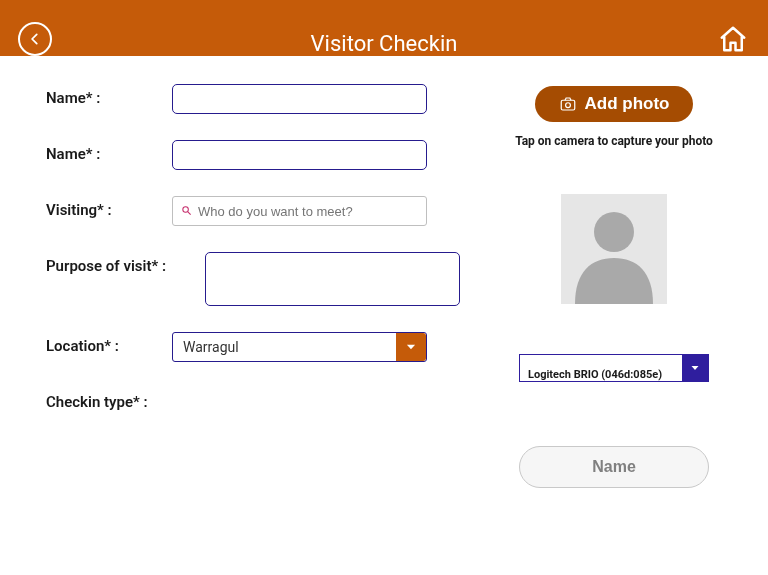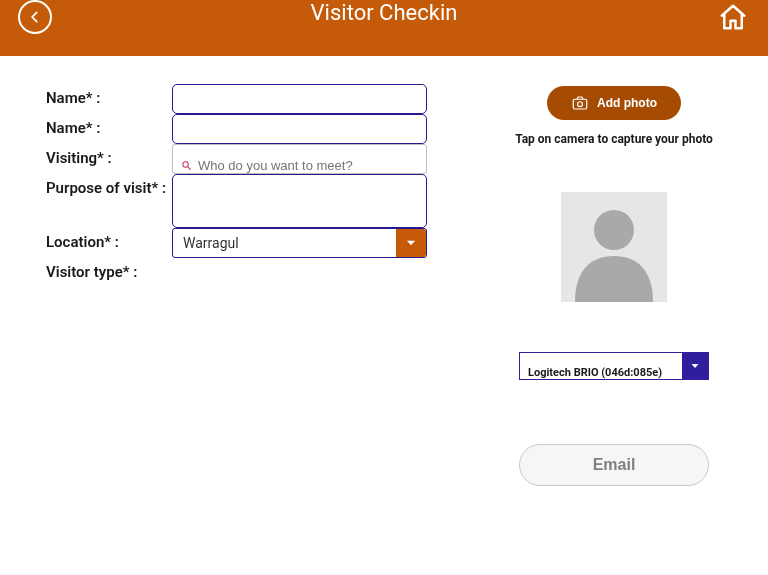--- a/index.html
+++ b/index.html
@@ -14,21 +14,21 @@
     width: 768px;
     height: 575px;
     display: flex;
     flex-direction: column;
   }
   
   .header {
     background: #c55b09;
     height: 56px;
     display: flex;
-    align-items: flex-start;
+    align-items: flex-end;
     justify-content: space-between;
     padding: 0 18px;
     color: #fff;
   }
   .back-btn {
     width: 34px;
     height: 34px;
     border: 2.5px solid #fff;
     border-radius: 50%;
     display: flex;
@@ -65,20 +65,21 @@
   .right {
     flex: 1;
     display: flex;
     flex-direction: column;
     align-items: center;
   }
 
   .row {
     display: flex;
     align-items: flex-start;
+    margin-bottom: 26px;
   }
   .row-label {
     width: 126px;
     font-size: 15px;
     font-weight: 600;
     color: #1a1a1a;
     padding-top: 5px;
     line-height: 1.25;
   }
   .field {
@@ -93,21 +94,21 @@
   }
   .field::placeholder { color: #999; }
 
   .search-wrap {
     position: relative;
     width: 255px;
     height: 30px;
     border: 1px solid #bfbfbf;
     border-radius: 3px;
     display: flex;
-    align-items: flex-end;
+    align-items: center;
     padding-left: 8px;
     background: #fff;
   }
   .search-wrap .search-icon {
     color: #c52b6a;
     font-size: 12px;
     margin-right: 6px;
     line-height: 1;
   }
   .search-input {
@@ -163,21 +164,21 @@
   .add-photo-btn {
     background: #a54c02;
     color: #fff;
     border: none;
     border-radius: 20px;
     padding: 8px 24px;
     display: flex;
     align-items: center;
     gap: 8px;
     cursor: pointer;
-    font-size: 12px;
+    font-size: 17px;
     font-weight: 600;
     margin-top: 2px;
   }
   .add-photo-btn svg { width: 18px; height: 18px; stroke: #fff; fill: none; }
   .camera-hint {
     margin-top: 12px;
     font-size: 12px;
     font-weight: 700;
     color: #1a1a1a;
   }
@@ -273,39 +274,39 @@
           <span class="search-icon">
             <svg width="11" height="11" viewBox="0 0 24 24">
                 <circle cx="10" cy="10" r="6" stroke="#c52b6a" stroke-width="2.2" fill="none"></circle>
                 <line x1="15" y1="15" x2="21" y2="21" stroke="#c52b6a" stroke-width="2.2"></line>
               </svg>
           </span>
           <input class="search-input" type="text" placeholder="Who do you want to meet?" style="">
         </div>
       </div>
 
-      <div class="row" style="">
+      <div class="row" style="justify-content:space-between;">
         <div class="row-label">Purpose of visit* :</div>
         <textarea class="textarea" style=""></textarea>
       </div>
 
       <div class="row">
         <div class="row-label">Location* :</div>
         <div class="dropdown">
           <div class="dropdown-value">Warragul</div>
           <div class="dropdown-chev">
             <svg viewBox="0 0 24 24">
                 <path d="M5 8 L12 16 L19 8 Z"></path>
               </svg>
           </div>
         </div>
       </div>
 
       <div class="row" style="margin-bottom:0;">
-        <div class="row-label">Visitor type* :</div>
+        <div class="row-label">Checkin type* :</div>
       </div>
 
     </div>
 
     <div class="right">
 
       <button class="add-photo-btn">
         <svg viewBox="0 0 24 24">
           <rect x="3" y="7" width="18" height="13" rx="2" stroke-width="1.6"></rect>
           <path d="M8 7 L9.5 4 H14.5 L16 7" stroke-width="1.6"></path>
@@ -325,18 +326,18 @@
 
       <div class="camera-dd">
         <div class="camera-dd-value">Logitech BRIO (046d:085e)</div>
         <div class="camera-dd-chev">
           <svg viewBox="0 0 24 24">
               <path d="M5 8 L12 16 L19 8 Z"></path>
             </svg>
         </div>
       </div>
 
-      <button class="next-btn">Email</button>
+      <button class="next-btn">Name</button>
 
     </div>
 
   </div>
 </div>
 
 </body></html>

